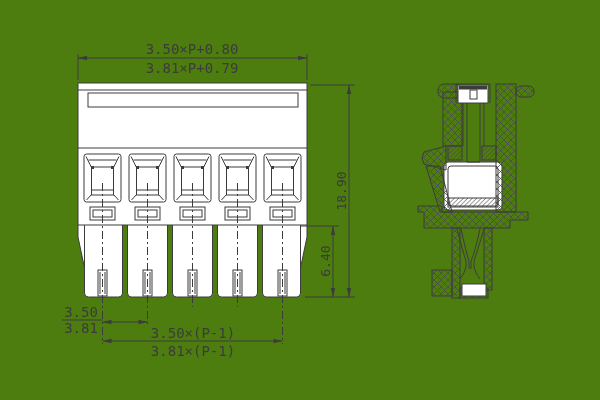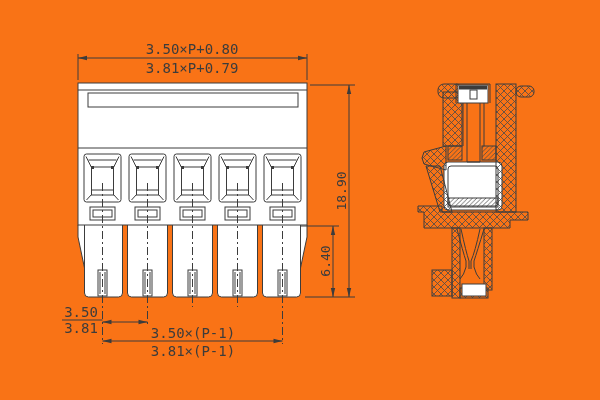--- a/index.html
+++ b/index.html
@@ -1,17 +1,17 @@
 <!DOCTYPE html>
 <html><head>
 <meta charset="utf-8">
 <style>
   html,body{margin:0;padding:0;background:#fff;}
   .canvas{
-    position:relative;width:600px;height:400px;background:#f97316;
+    position:relative;width:600px;height:400px;background:#4d7c0f;
     font-family:"DejaVu Sans Mono","Liberation Mono",monospace;
     overflow:hidden;
   }
   svg{display:block}
   text{fill:#3c3c3c;font-family:"DejaVu Sans Mono","Liberation Mono",monospace;}
   .dimtxt{font-size:14px;}
   .dimtxt-v{font-size:13px;}
 </style>
 </head>
 <body>

